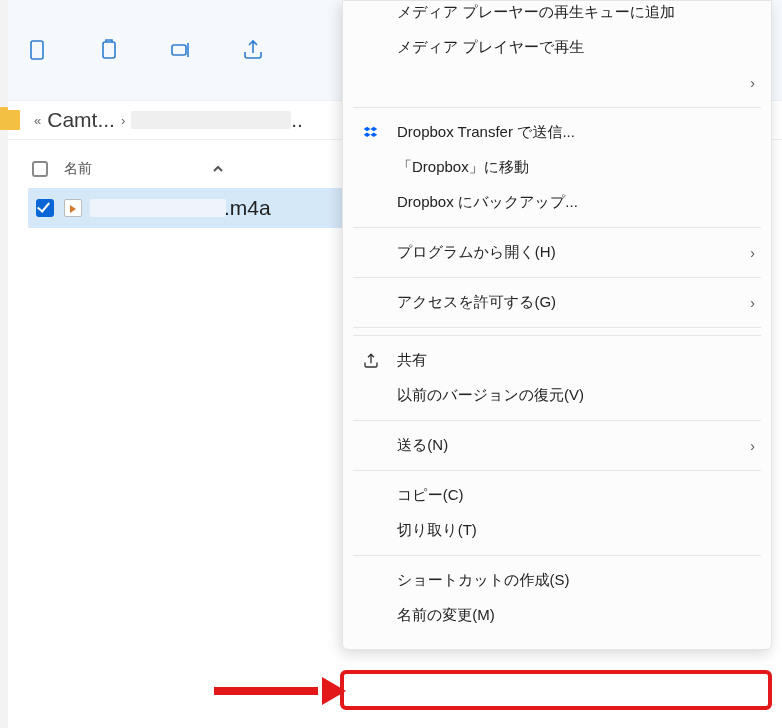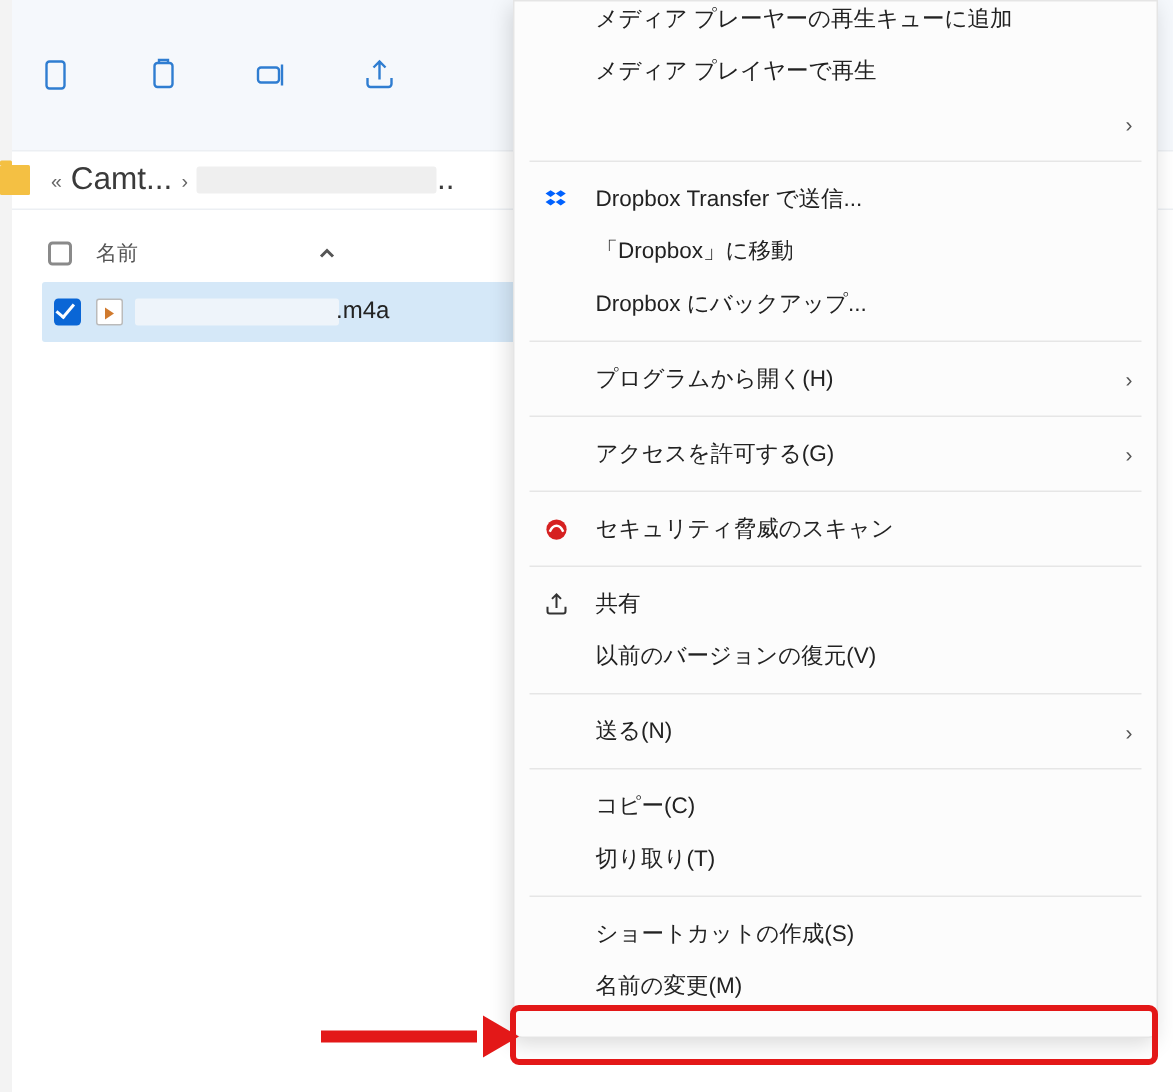--- a/index.html
+++ b/index.html
@@ -21,21 +21,21 @@
   .hdr{display:flex;align-items:center;height:38px;font-size:14px;color:#555}
   .hdr .chk{width:16px;height:16px;border:2px solid #8a8a8a;border-radius:3px;margin:0 16px 0 4px}
   .hdr .sort{margin-left:120px;color:#555;font-size:11px;display:inline-flex}
   .hdr .sort svg{width:12px;height:12px;stroke:#555;fill:none;stroke-width:2}
   .row{display:flex;align-items:center;height:40px;background:#d5e8f8;border-radius:2px}
   .row .cb{width:18px;height:18px;border-radius:3px;background:#0a66d6;margin:0 10px 0 8px;position:relative}
   .row .cb:after{content:"";position:absolute;left:4px;top:1px;width:5px;height:10px;border:solid #fff;border-width:0 2px 2px 0;transform:rotate(40deg)}
   .row .ficon{width:18px;height:18px;background:#fff;border:1px solid #bbb;border-radius:2px;margin-right:8px;position:relative}
   .row .ficon:after{content:"";position:absolute;left:5px;top:5px;width:0;height:0;border-left:6px solid #d07a2e;border-top:4px solid transparent;border-bottom:4px solid transparent}
   .row .blur{display:inline-block;width:136px;height:18px;background:#eef4fa;border-radius:2px}
-  .row .ext{font-size:16px;color:#222;margin-left:-2px}
+  .row .ext{font-size:21px;color:#222;margin-left:-2px}
   
   .menu{position:absolute;left:342px;top:0;width:430px;background:#fcfcfc;box-shadow:-2px 4px 14px rgba(0,0,0,.15);border:1px solid #e5e5e5;border-radius:0 0 6px 6px;padding:0 0 16px 0}
   .mi{display:flex;align-items:center;height:35px;padding:0 20px 0 54px;position:relative;font-size:15px;color:#222;cursor:default}
   .mi .arw{position:absolute;right:16px;font-size:14px;color:#555}
   .sep{height:1px;background:#e6e6e6;margin:7px 10px}
   .ico{position:absolute;left:18px;width:20px;height:20px;display:inline-flex;align-items:center;justify-content:center}
   .ico svg{width:18px;height:18px}
   
   .callout{position:absolute;left:340px;top:670px;width:432px;height:40px;border:4px solid #e31818;border-radius:6px;pointer-events:none}
   .arrow{position:absolute;left:214px;top:679px;width:132px;height:20px;pointer-events:none}
@@ -131,29 +131,20 @@
   <div class="mi">
       <span>プログラムから開く(H)</span>
       <span class="arw">›</span>
     </div>
   <div class="sep"></div>
   <div class="mi">
       <span>アクセスを許可する(G)</span>
       <span class="arw">›</span>
     </div>
   <div class="sep"></div>
-  <div class="mi">
-    <span class="ico">
-        <svg viewBox="0 0 24 24">
-          <circle cx="12" cy="12" r="9" fill="#d62121"></circle>
-          <path d="M6 14c3-7 9-7 12 0" stroke="#fff" stroke-width="2.2" fill="none"></path>
-        </svg>
-      </span>
-    <span>セキュリティ脅威のスキャン</span>
-  </div>
   <div class="sep"></div>
   <div class="mi">
     <span class="ico">
         <svg viewBox="0 0 24 24" fill="none" stroke="#333" stroke-width="1.8">
           <path d="M4 14v4a2 2 0 0 0 2 2h12a2 2 0 0 0 2-2v-4"></path>
           <path d="M12 4v11M8 7l4-4 4 4"></path>
         </svg>
       </span>
     <span>共有</span>
   </div>

